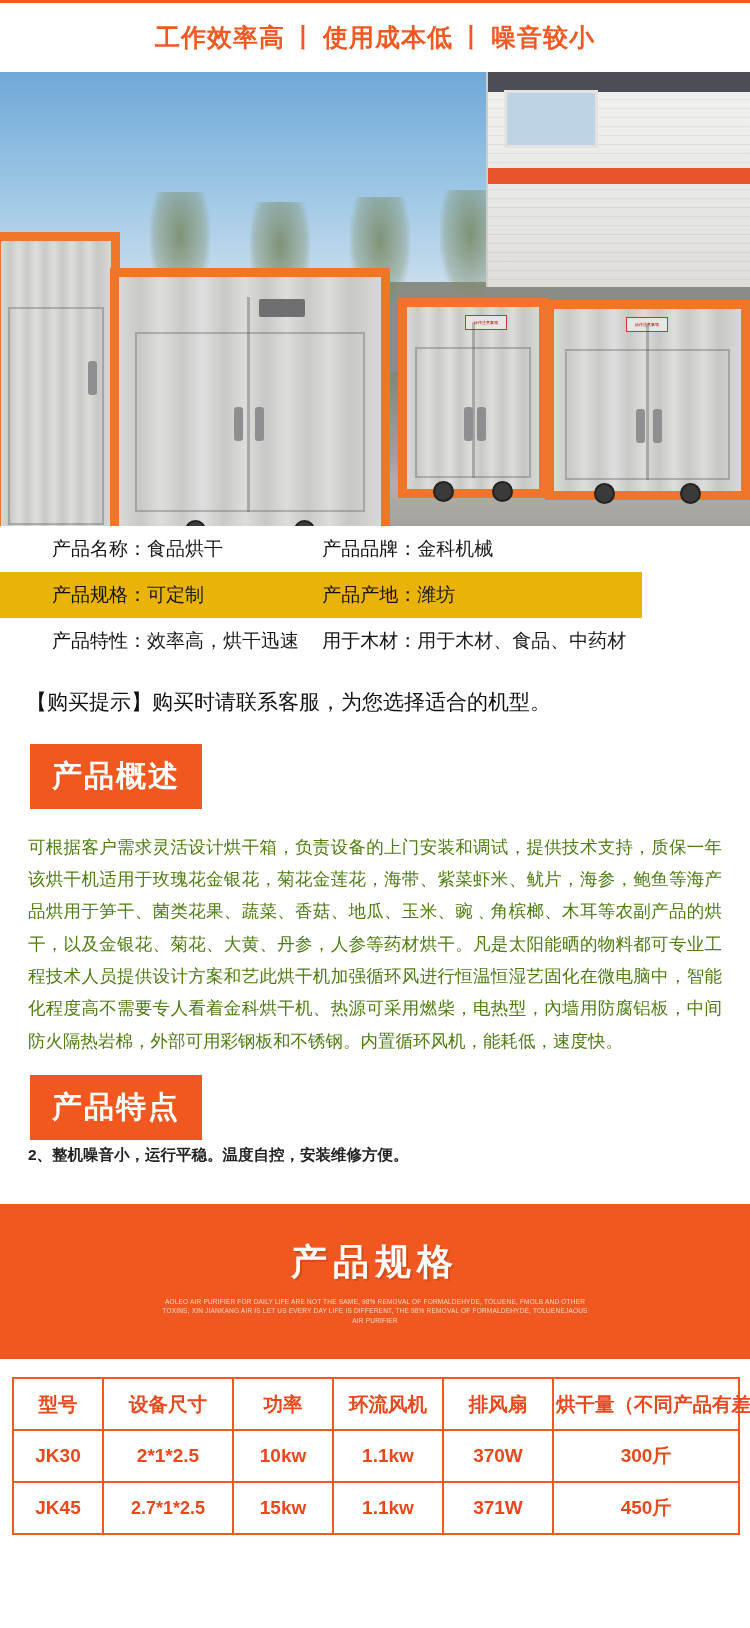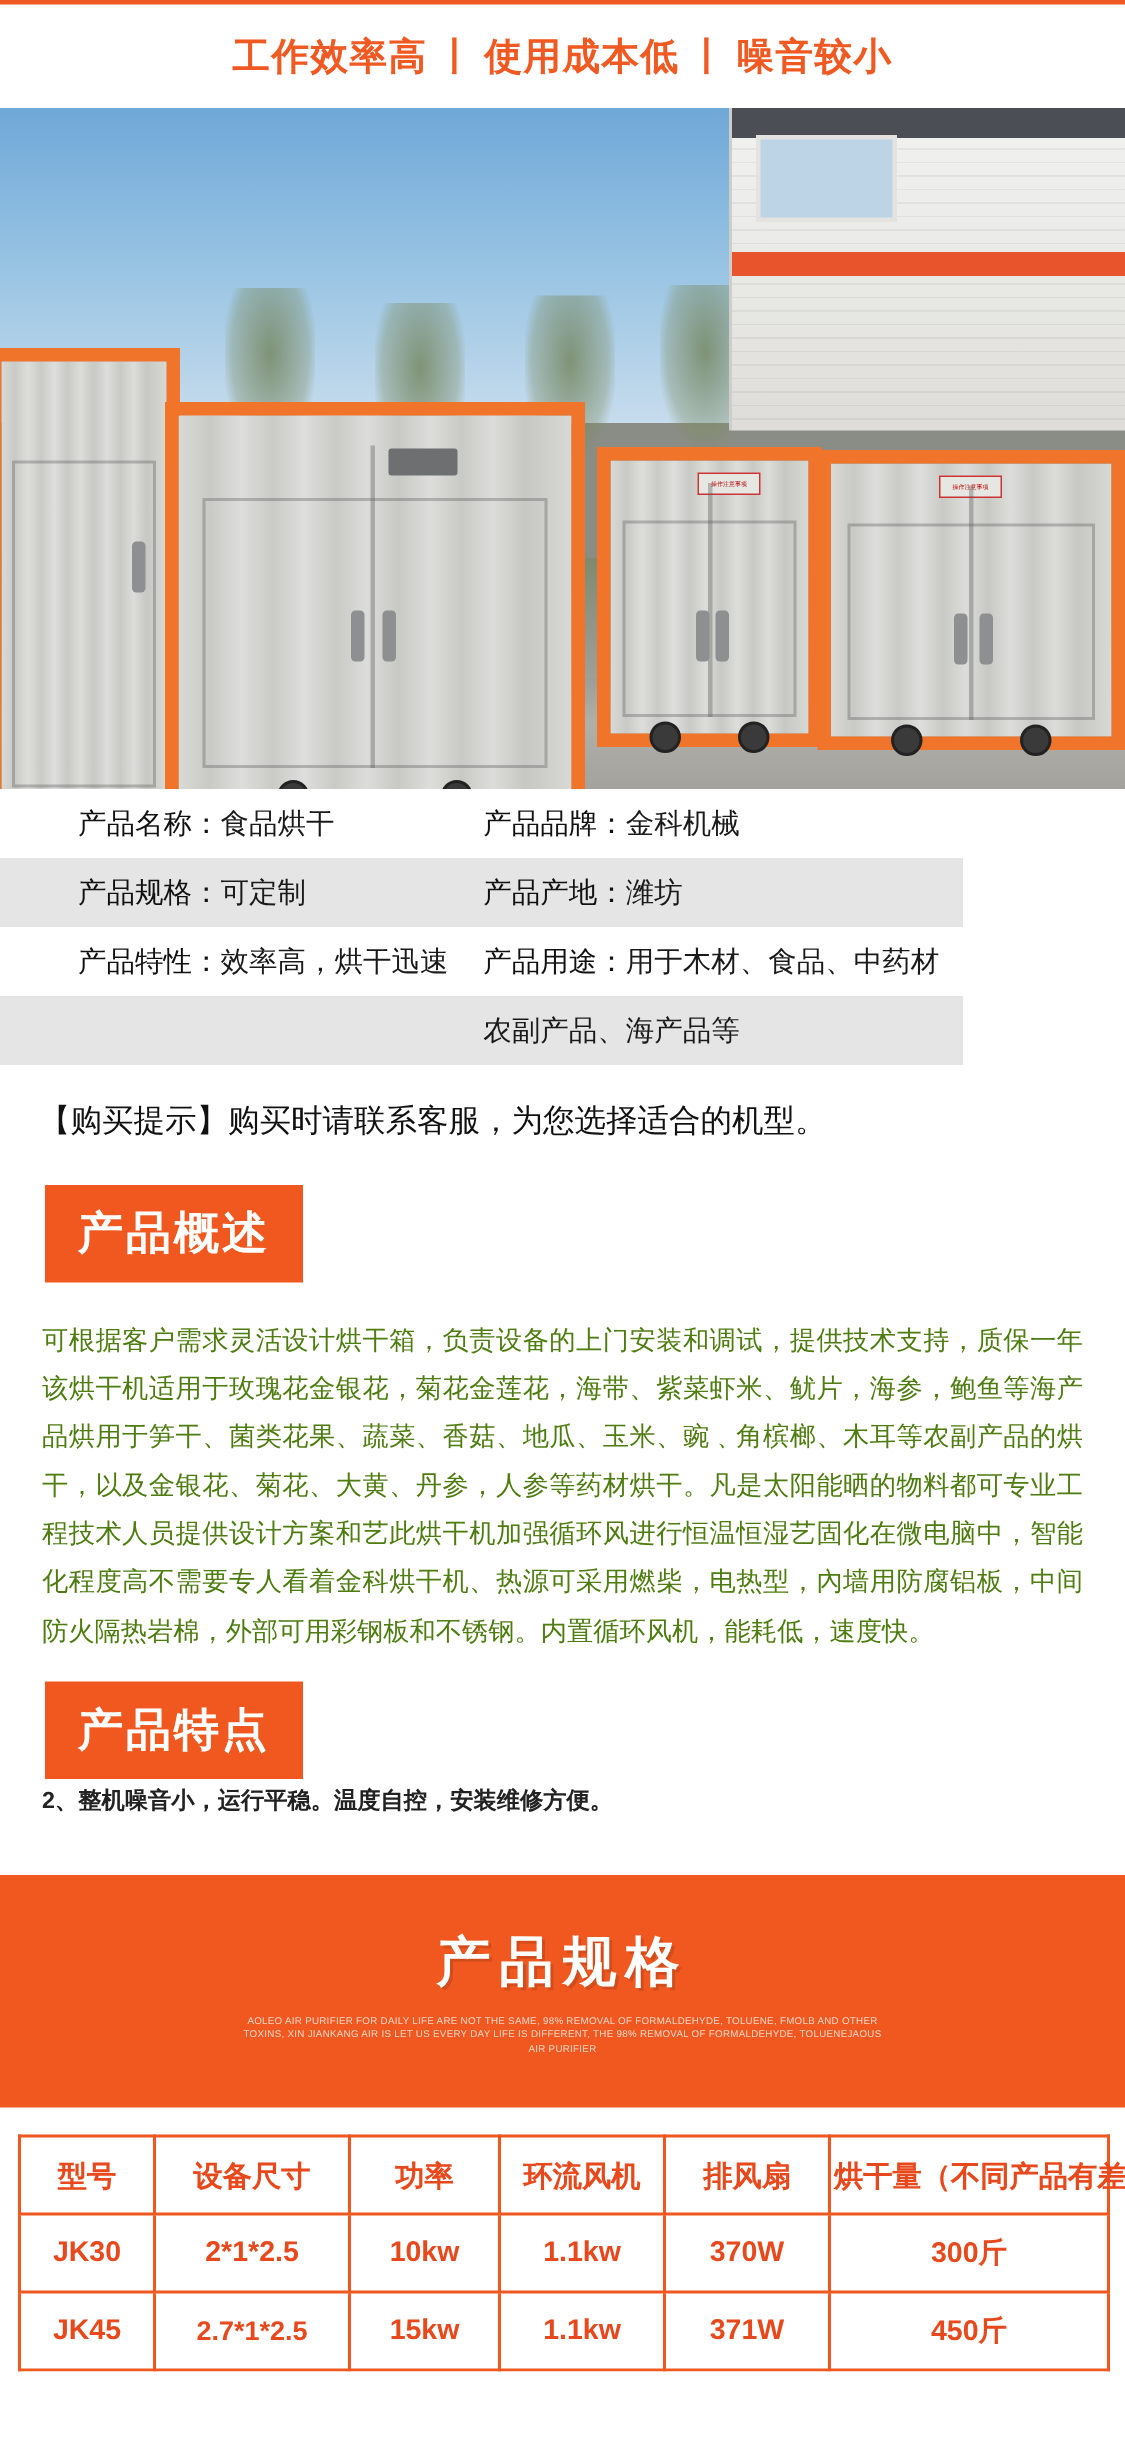--- a/index.html
+++ b/index.html
@@ -171,21 +171,21 @@
     width: 642px;
     border-collapse: collapse;
     font-size: 19px;
   }
   .param-table td {
     padding: 10px 0 10px 52px;
     vertical-align: top;
     color: #1a1a1a;
   }
   .param-table tr.alt td {
-    background: #e5e5e5;
+    background: #eab308;
   }
   .param-table td.col2 {
     padding-left: 8px;
   }
   .param-cell-label { color: #111; }
 
   
   .buy-tip {
     padding: 22px 26px 14px 26px;
     font-size: 21px;
@@ -343,25 +343,21 @@
         <tr>
       <td><span class="param-cell-label">产品名称：</span><span>食品烘干</span></td>
       <td class="col2"><span class="param-cell-label">产品品牌：</span><span>金科机械</span></td>
     </tr>
     <tr class="alt">
       <td><span class="param-cell-label">产品规格：</span><span>可定制</span></td>
       <td class="col2"><span class="param-cell-label">产品产地：</span><span>潍坊</span></td>
     </tr>
     <tr>
       <td><span class="param-cell-label">产品特性：</span><span>效率高，烘干迅速</span></td>
-      <td class="col2"><span class="param-cell-label">产品用途：</span><span>用于木材、食品、中药材</span></td>
-    </tr>
-    <tr class="alt">
-      <td><span></span></td>
-      <td class="col2"><span>农副产品、海产品等</span></td>
+      <td class="col2"><span class="param-cell-label">用于木材：</span><span>用于木材、食品、中药材</span></td>
     </tr>
   </tbody>
     </table>
 
   
   <div class="buy-tip">【购买提示】购买时请联系客服，为您选择适合的机型。</div>
 
   
   <div class="sec-head">产品概述</div>
   <div class="body-text">可根据客户需求灵活设计烘干箱，负责设备的上门安装和调试，提供技术支持，质保一年该烘干机适用于玫瑰花金银花，菊花金莲花，海带、紫菜虾米、鱿片，海参，鲍鱼等海产品烘用于笋干、菌类花果、蔬菜、香菇、地瓜、玉米、豌﹑角槟榔、木耳等农副产品的烘干，以及金银花、菊花、大黄、丹参，人参等药材烘干。凡是太阳能晒的物料都可专业工程技术人员提供设计方案和艺此烘干机加强循环风进行恒温恒湿艺固化在微电脑中，智能化程度高不需要专人看着金科烘干机、热源可采用燃柴，电热型，內墙用防腐铝板，中间防火隔热岩棉，外部可用彩钢板和不锈钢。内置循环风机，能耗低，速度快。</div>

